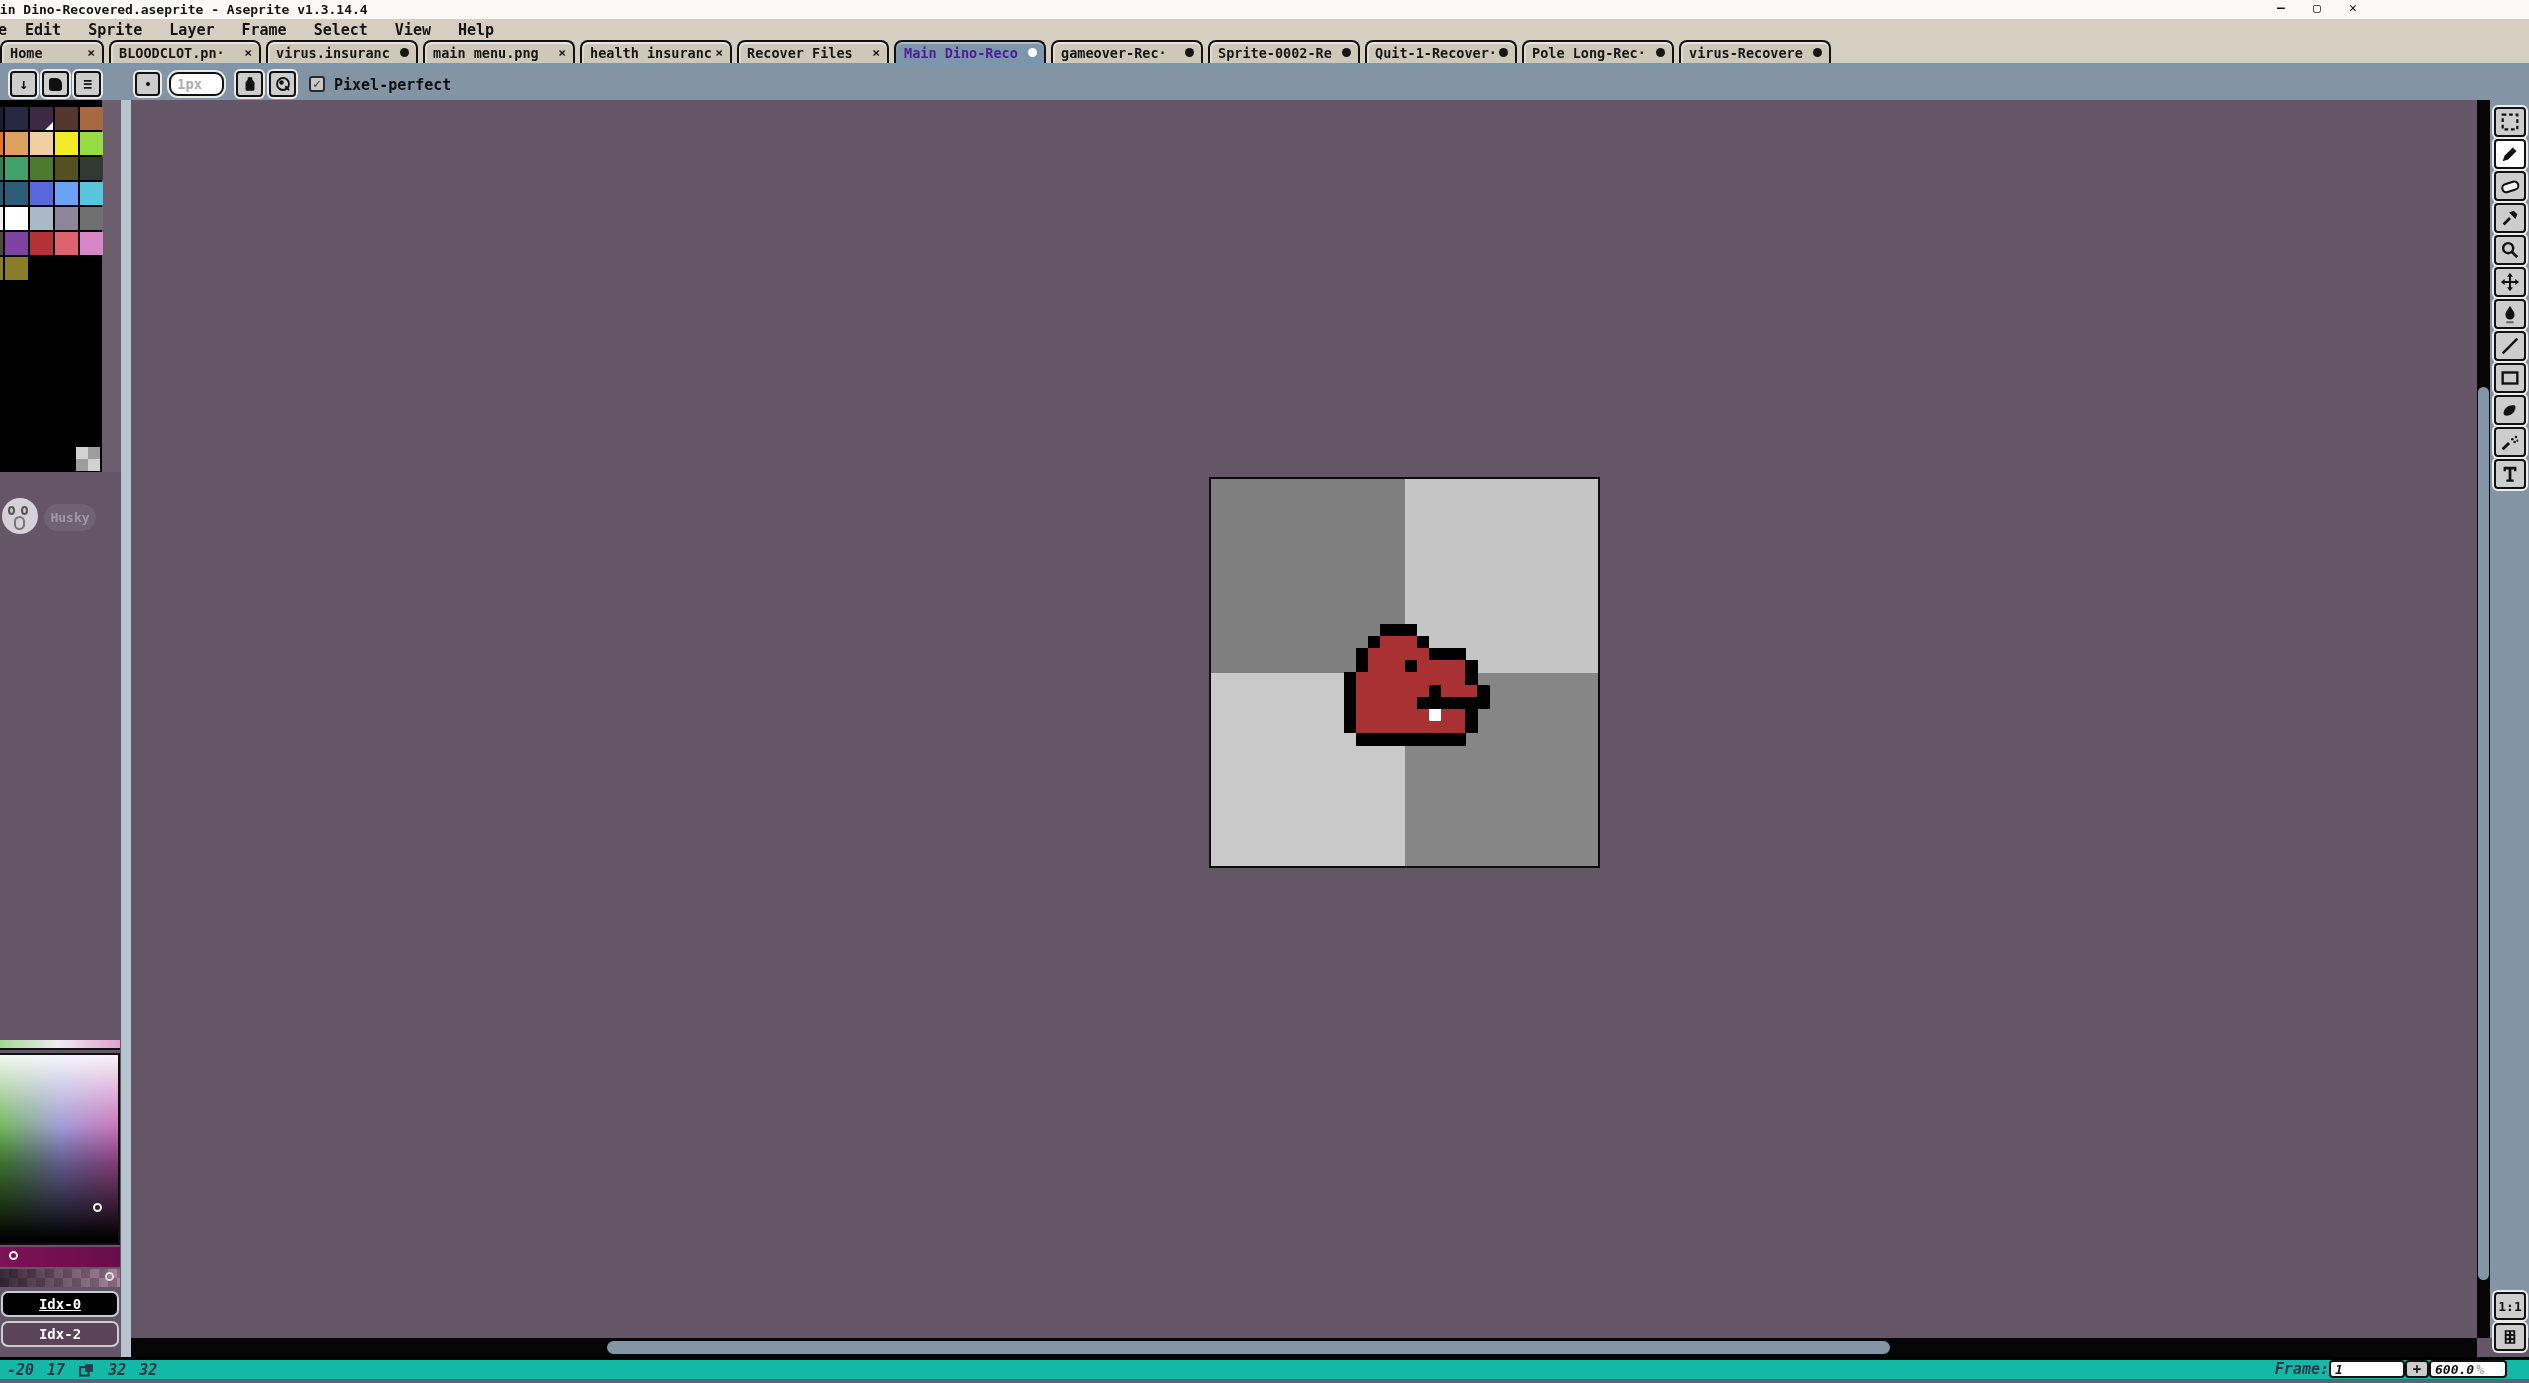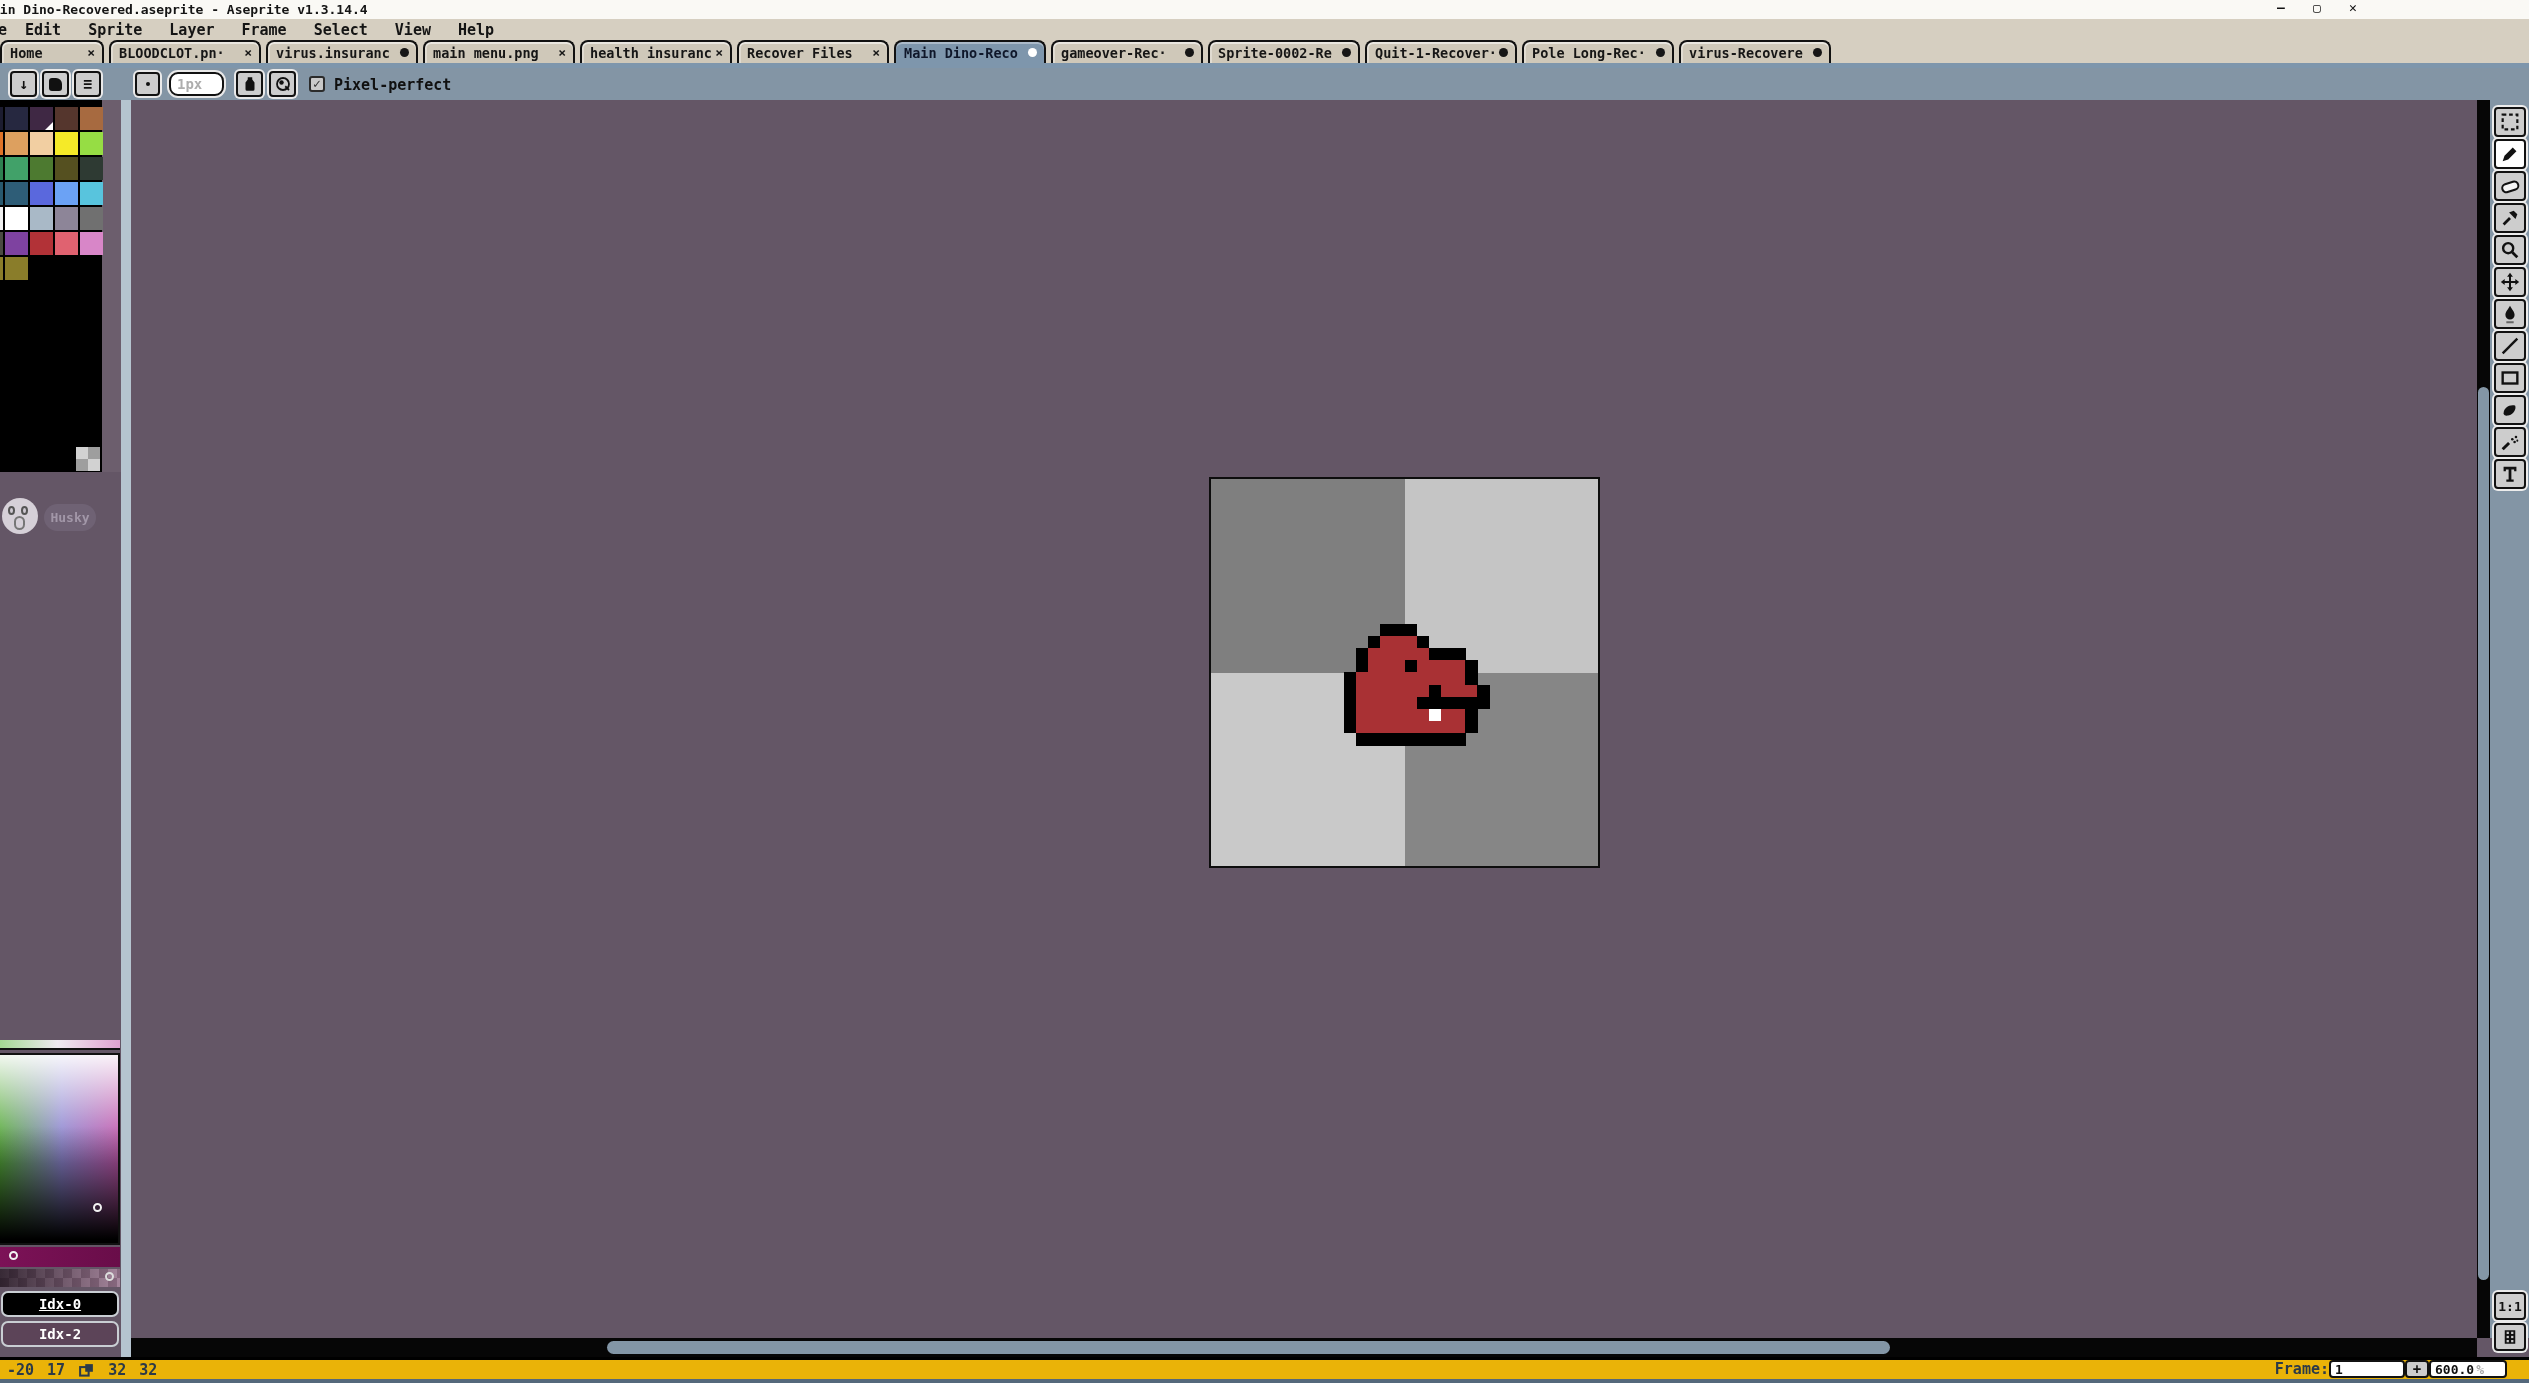--- a/index.html
+++ b/index.html
@@ -18,21 +18,21 @@
   .menu-item:first-child { margin-left:-2px; margin-right:18px; }
 
   
   #tab-bar { left:0; top:40px; width:2529px; height:23px; background:#d6cfc1; display:flex; align-items:flex-end; gap:5px; }
   .tab { height:23px; width:152px; background:#cfc8b9; border:2px solid #111; border-bottom:none; border-radius:8px 8px 0 0; display:flex; align-items:center; justify-content:space-between; padding:0 7px 0 8px; box-shadow:inset 0 2px 0 rgba(255,255,255,.55), inset 2px 0 0 rgba(255,255,255,.35); overflow:hidden; }
   .tab[data-name="tab-home"] { width:104px; }
   .tab .tab-label { font-size:13.5px; color:#161616; white-space:nowrap; overflow:hidden; }
   .tab .tab-close { font-size:13px; color:#161616; margin-left:4px; }
   .tab .tab-dot { width:9px; height:9px; border-radius:50%; background:#161616; flex:0 0 auto; margin-left:4px; }
   .tab.active { background:#7e96ac; box-shadow:inset 0 2px 0 rgba(255,255,255,.35); }
-  .tab.active .tab-label { color:#0f172a; }
+  .tab.active .tab-label { color:#4c1d95; }
   .tab.active .tab-dot { background:#fff; }
   #tab-strip { left:0; top:63px; width:2529px; height:5px; background:#7e96ac; }
 
   
   #options-bar { left:0; top:68px; width:2529px; height:32px; background:#8395a5; }
   .ui-btn { background:#cdcdcd; border:2px solid #111; border-radius:4px; box-shadow:0 0 0 2px #e9e9e9; display:flex; align-items:center; justify-content:center; color:#111; }
   .pal-btn { position:absolute; top:3px; width:27px; height:26px; font-size:15px; }
   .fg-glyph { width:13px; height:13px; background:#111; border-radius:3px 6px 3px 3px; }
   #brush-btn { position:absolute; left:135px; top:4px; width:25px; height:24px; }
   .dot-glyph { width:4px; height:4px; background:#111; border-radius:50%; }
@@ -95,21 +95,21 @@
   .tool-btn { position:absolute; left:4px; width:32px; height:30px; background:#cdcdcd; border:2px solid #111; border-radius:4px; box-shadow:0 0 0 2px #ececec; display:flex; align-items:center; justify-content:center; }
   .tool-btn.active { background:#ffffff; }
   .tool-btn svg { display:block; }
 
   .corner-btn { width:32px; height:28px; position:absolute; left:2494px; font-size:13px; }
   #btn-zoom11 { top:1292px; }
   #btn-timeline { top:1323px; }
 
   
   #black-line { left:0; top:1357px; width:2529px; height:3px; background:#000; }
-  #status-bar { left:0; top:1360px; width:2529px; height:19px; background:#eab308; }
+  #status-bar { left:0; top:1360px; width:2529px; height:19px; background:#14b8a6;font-style:italic; }
   #status-left { position:absolute; left:7px; top:1px; display:flex; align-items:center; gap:13px; font-size:15px; color:#2c3a48; }
   #status-right { position:absolute; right:22px; top:0px; display:flex; align-items:center; }
   #frame-label { font-size:15px; color:#2c3a48; }
   .status-input { height:18px; background:#fff; border:2px solid #111; border-radius:4px; font-size:13px; color:#111; display:flex; align-items:center; padding:0 4px; }
   #frame-input { width:76px; }
   #plus-btn { width:24px; height:18px; font-size:14px; border-radius:4px; box-shadow:none; }
   #zoom-input { width:78px; }
   #zoom-input .unit { color:#a8a8a8; margin-left:2px; }
   #bottom-strip { left:0; top:1379px; width:2529px; height:4px; background:#54687b; }
 </style>

